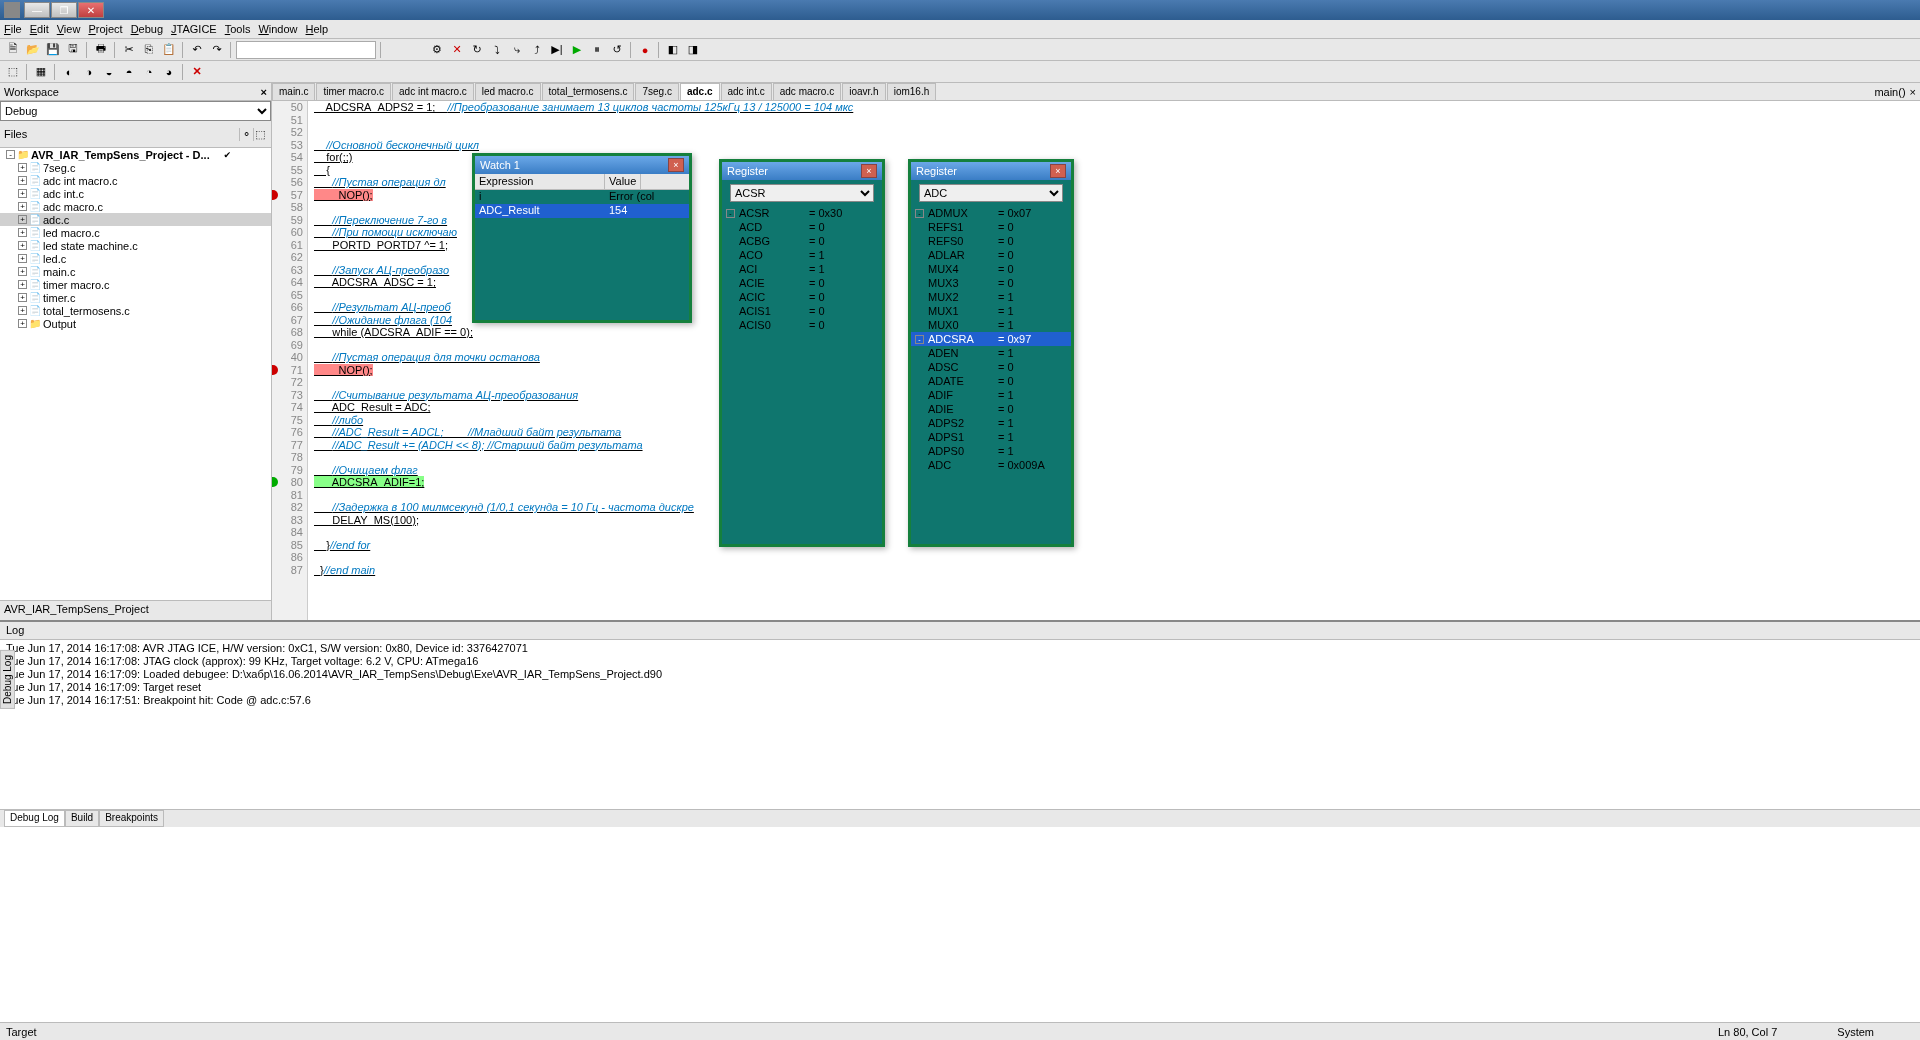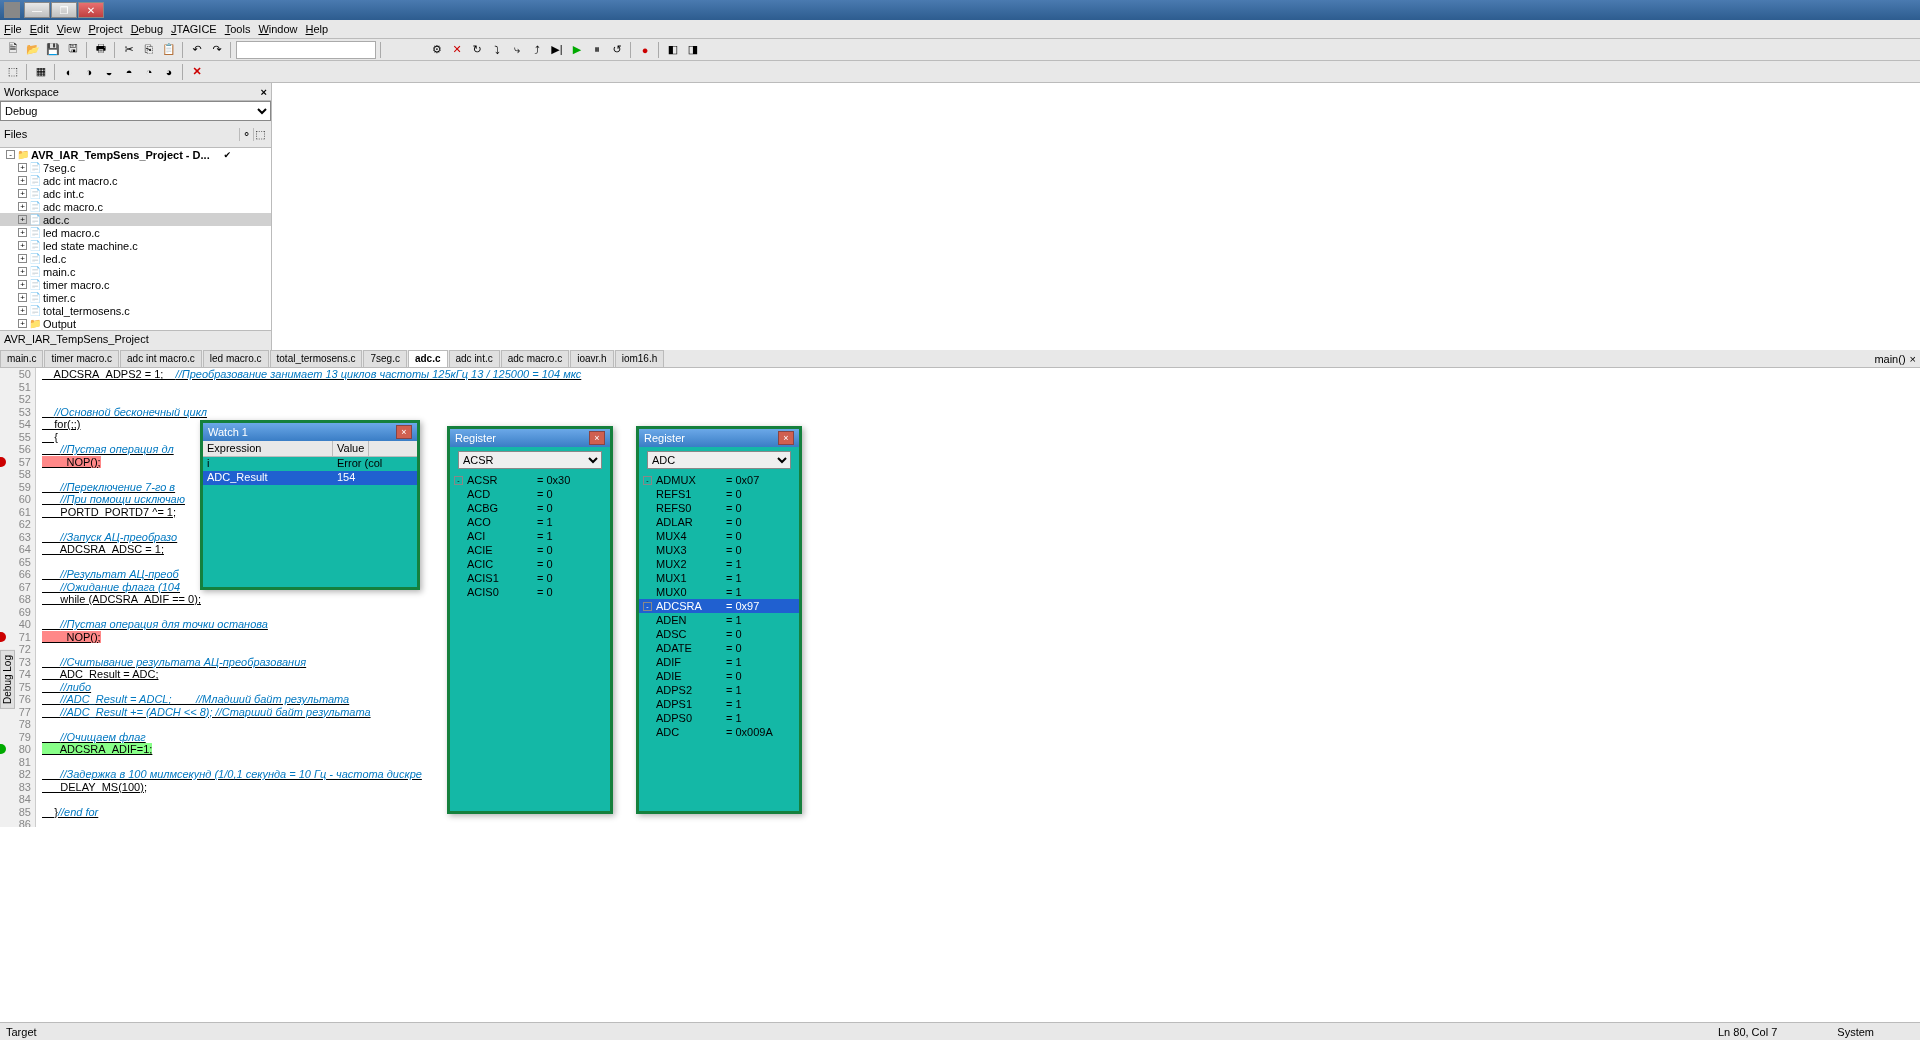--- a/index.html
+++ b/index.html
@@ -10,21 +10,21 @@
 .titlebar .winbtns { display: flex; gap: 1px; }
 .titlebar .winbtns div { width: 26px; height: 16px; background: linear-gradient(#e8e8e8, #c0c0c0); border: 1px solid #888; display: flex; align-items: center; justify-content: center; font-size: 10px; }
 .titlebar .winbtns .close { background: linear-gradient(#e87070, #c04040); color: #fff; }
 .menubar { height: 19px; background: #e8e8e8; display: flex; align-items: center; padding: 0 4px; gap: 8px; border-bottom: 1px solid #bbb; }
 .menubar span { cursor: pointer; }
 .menubar span u { text-decoration: underline; }
 .toolbar { height: 22px; background: #e8e8e8; border-bottom: 1px solid #bbb; display: flex; align-items: center; padding: 2px 4px; gap: 2px; }
 .toolbar .btn { width: 18px; height: 18px; border: 1px solid transparent; display: flex; align-items: center; justify-content: center; font-size: 11px; }
 .toolbar .sep { width: 2px; height: 16px; border-left: 1px solid #aaa; margin: 0 2px; }
 .toolbar input.search { width: 140px; height: 18px; border: 1px solid #aaa; }
-.main { display: flex; height: 537px; flex-direction: column; }
+.main { display: flex; height: 537px; }
 .workspace { width: 272px; border-right: 1px solid #bbb; display: flex; flex-direction: column; }
 .workspace .header { height: 18px; background: #e8e8e8; border-bottom: 1px solid #bbb; padding: 2px 4px; display: flex; justify-content: space-between; align-items: center; }
 .workspace .header .x { cursor: pointer; font-weight: bold; }
 .workspace select { width: 100%; height: 20px; background: #fff; border: 1px solid #888; }
 .workspace .filesheader { height: 18px; background: #e8e8e8; display: flex; align-items: center; padding: 13px 4px; border-bottom: 1px solid #bbb; }
 .workspace .filesheader span { flex: 1; }
 .workspace .filesheader .c { width: 14px; text-align: center; border-left: 1px solid #bbb; }
 .workspace .tree { flex: 1; overflow: auto; background: #fff; }
 .workspace .tree .node { display: flex; align-items: center; height: 13px; padding-left: 6px; }
 .workspace .tree .node .tog { width: 9px; height: 9px; border: 1px solid #888; display: flex; align-items: center; justify-content: center; font-size: 8px; margin-right: 2px; }
@@ -44,21 +44,21 @@
 .editor .gutter .bpg { position: absolute; left: -4px; top: 1px; width: 10px; height: 10px; background: #0a0; border-radius: 50%; }
 .editor .lines { flex: 1; padding-left: 6px; line-height: 12.5px; white-space: pre; overflow: hidden; }
 .editor .lines .l { height: 12.5px; text-decoration: underline; }
 .cm { color: #0078c1; font-style: italic; }
 .nop { background: #f88; }
 .cur { background: #8f8; }
 .floatwin { position: absolute; border: 3px solid #15803d; box-shadow: 2px 2px 6px rgba(0,0,0,0.3); background: #fff; }
 .floatwin .fwtitle { height: 18px; background: linear-gradient(#6ba8e8, #3a7dc5); color: #fff; padding: 2px 5px; display: flex; align-items: center; }
 .floatwin .fwtitle span { flex: 1; }
 .floatwin .fwtitle .fx { width: 16px; height: 14px; background: #d06050; border: 1px solid #844; color: #fff; display: flex; align-items: center; justify-content: center; font-size: 9px; cursor: pointer; }
-.floatwin .content { background: #14b8a6; height: calc(100% - 18px); overflow: auto; }
+.floatwin .content { background: #0f766e; height: calc(100% - 18px); overflow: auto; }
 .regrow { display: flex; height: 14px; align-items: center; font-family: 'Courier New', monospace; font-size: 11px; padding-left: 4px; }
 .regrow .tog { width: 9px; height: 9px; border: 1px solid #888; font-size: 7px; display: flex; align-items: center; justify-content: center; margin-right: 4px; }
 .regrow .rn { width: 70px; }
 .regrow .rv { }
 .regrow.sel { background: #2060d0; color: #fff; }
 .regsel { width: calc(100% - 16px); margin: 4px 8px; height: 18px; border: 1px solid #888; }
 .watchhdr { display: flex; background: #e8e8e8; border-bottom: 1px solid #bbb; height: 16px; }
 .watchhdr div { padding: 1px 4px; border-right: 1px solid #bbb; }
 .watchrow { display: flex; height: 14px; font-family: 'Courier New', monospace; font-size: 11px; }
 .watchrow div { padding: 0 4px; }
@@ -433,21 +433,23 @@
               </div>
             </div>
         </div>
       </div>
 
     </div>
   </div>
 </div>
 
 <div class="bottom">
+  <div class="loghdr">Log</div>
   <div class="logbody" id="logbody">
+      <div>Tue Jun 17, 2014 16:17:08: AVR JTAG ICE, H/W version: 0xC1, S/W version: 0x80, Device id: 3376427071</div>
       <div>Tue Jun 17, 2014 16:17:08: JTAG clock (approx): 99 KHz, Target voltage: 6.2 V, CPU: ATmega16</div>
       <div>Tue Jun 17, 2014 16:17:09: Loaded debugee: D:\хабр\16.06.2014\AVR_IAR_TempSens\Debug\Exe\AVR_IAR_TempSens_Project.d90</div>
       <div>Tue Jun 17, 2014 16:17:09: Target reset</div>
       <div>Tue Jun 17, 2014 16:17:51: Breakpoint hit: Code @ adc.c:57.6</div>
     </div>
   <div class="tabs" id="logtabs">
       <div class="tab active">Debug Log</div>
       <div class="tab">Build</div>
       <div class="tab">Breakpoints</div>
     </div>

